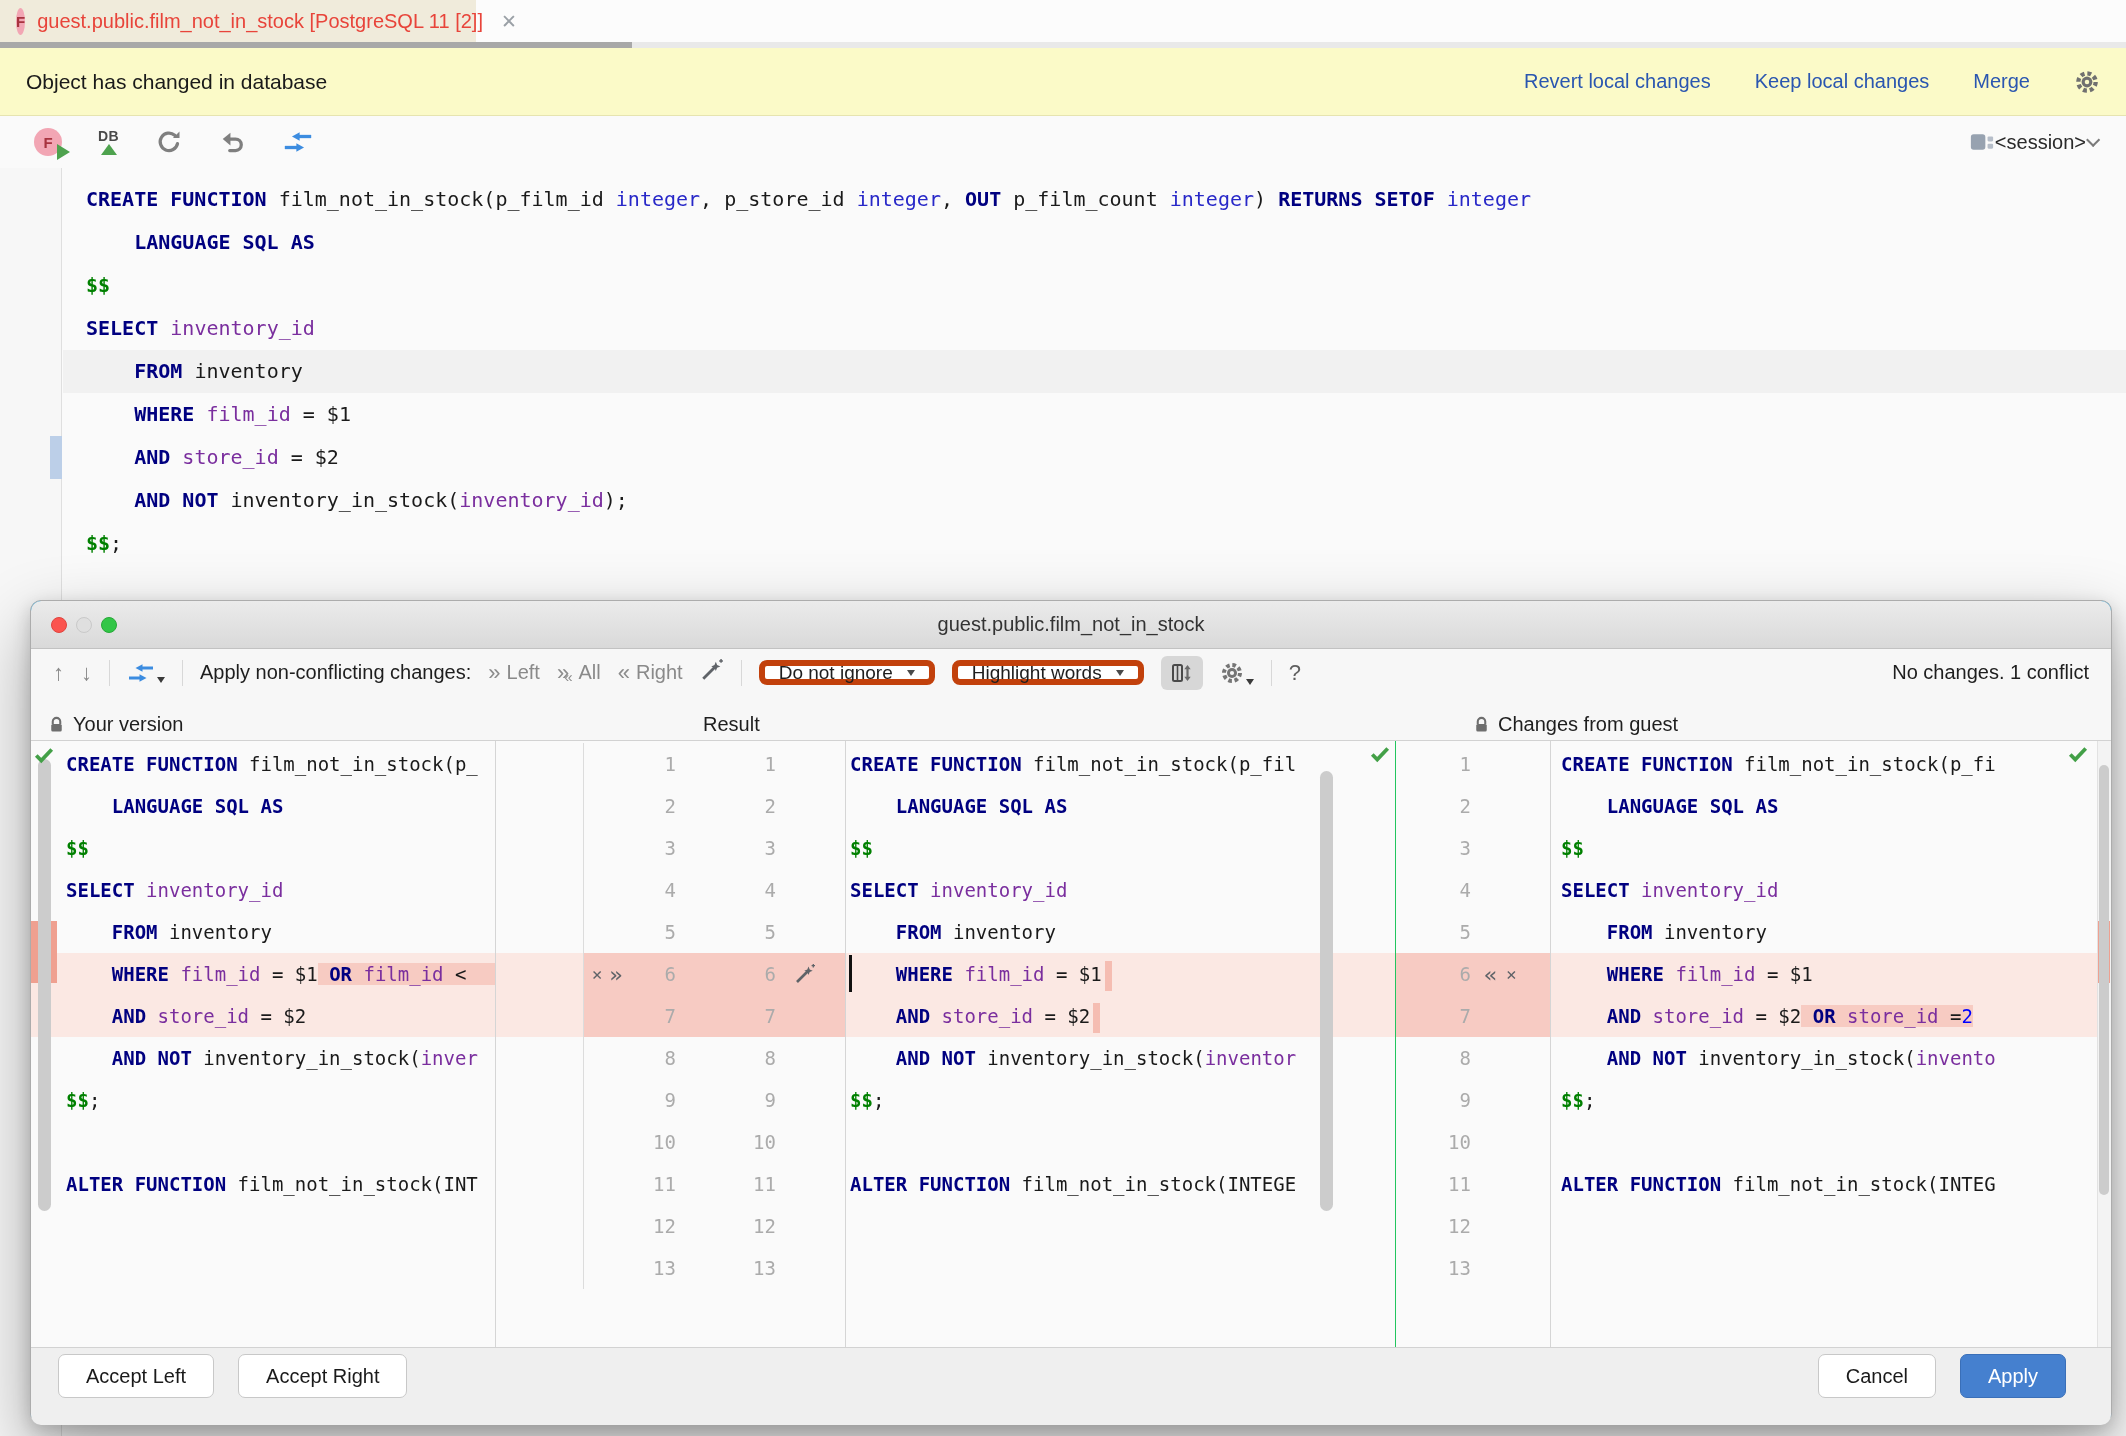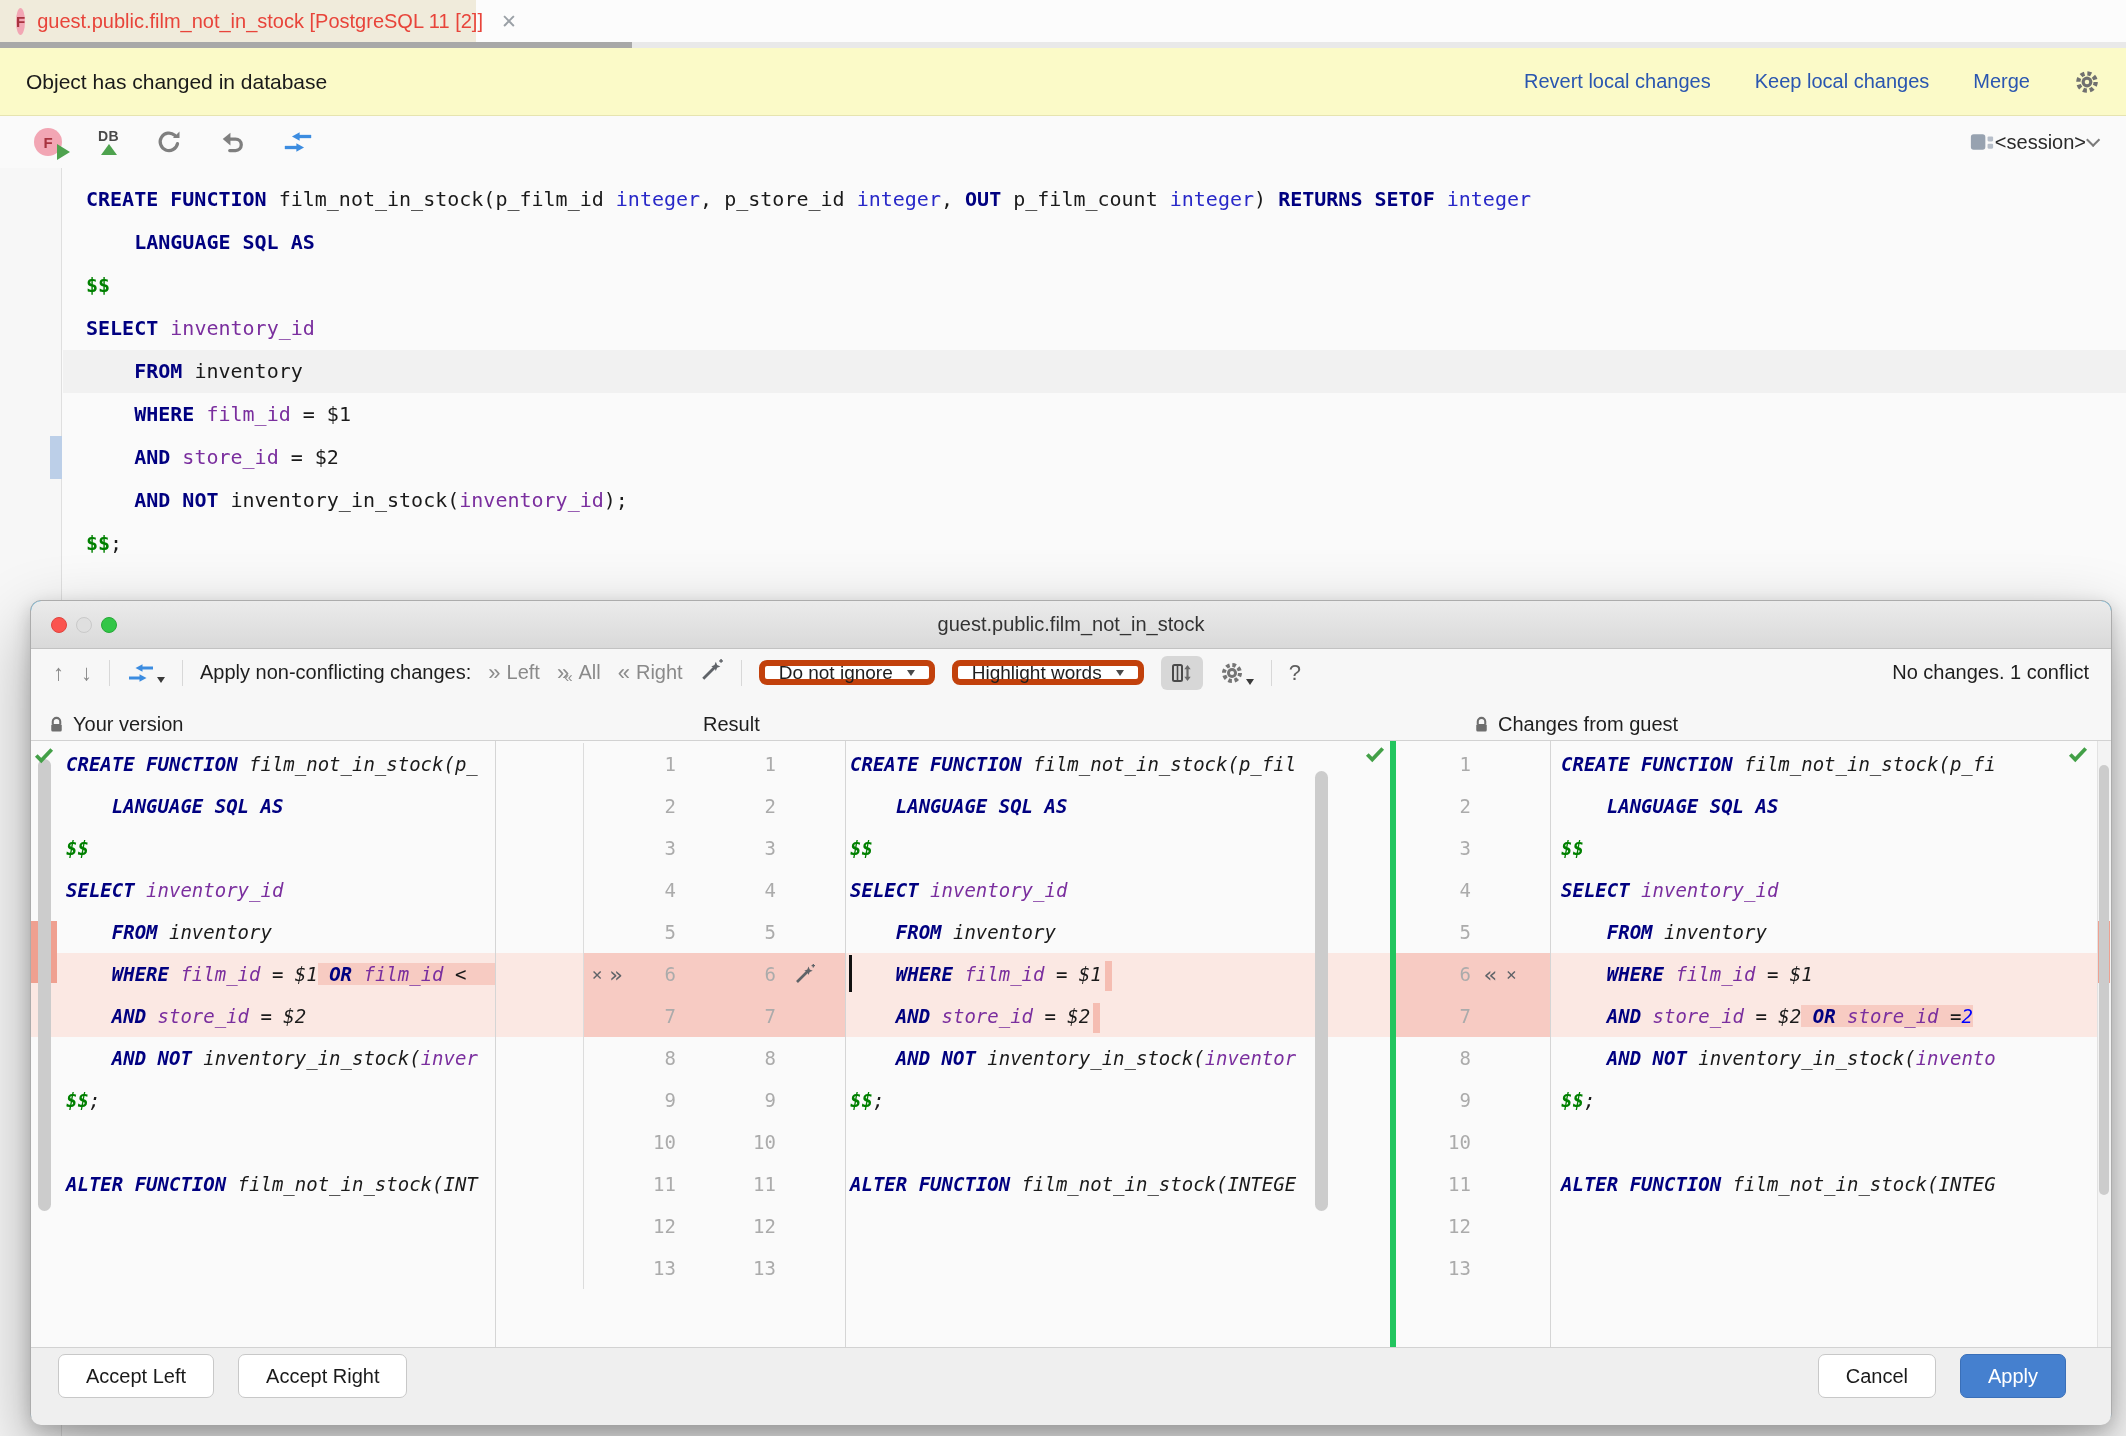--- a/index.html
+++ b/index.html
@@ -75,24 +75,24 @@
   .combo .caret { border-top-color:#4A4A4A; }
   .coltog { width:42px; height:34px; background:#D7D7D7; border-radius:6px; display:flex; align-items:center; justify-content:center; }
   .gearwrap { display:flex; align-items:flex-end; gap:2px; }
   .help { color:#5F5F5F; font-size:22px; }
   .mstatus { margin-left:auto; font-size:20px; color:#1E1E1E; white-space:nowrap; }
 
   .mhd { height:45px; background:#F7F7F7; border-bottom:1px solid #D2D2D2; position:relative; font-size:20px; color:#1E1E1E; }
   .hdl { position:absolute; top:6px; height:45px; display:flex; align-items:center; gap:9px; }
 
   .mbody { height:606px; display:flex; background:#FAFAFA; }
-  .pane { position:relative; overflow:hidden;font-style:italic; }
+  .pane { position:relative; overflow:hidden; }
   .pane-l { width:465px; border-right:1px solid #D5D5D5; }
   .gut-l { width:350px; border-right:1px solid #D5D5D5; position:relative; }
-  .pane-c { width:550px; border-right:6px solid #22c55e; }
+  .pane-c { width:550px; border-right:1px solid #22c55e; }
   .gut-r { width:155px; border-right:1px solid #D5D5D5; position:relative; }
   .pane-r { flex:1; }
   .codecol { padding-top:2px; font-family:"DejaVu Sans Mono", monospace; font-size:19px; }
   .codecol .cline { height:42px; line-height:42px; white-space:pre; }
   .codecol .cline.conf { background:#FBE8E3; }
   .pad-l .cline { padding-left:35px; }
   .pad-c .cline { padding-left:4px; }
   .pad-r .cline { padding-left:10px; }
 
   .grows { padding-top:2px; }

